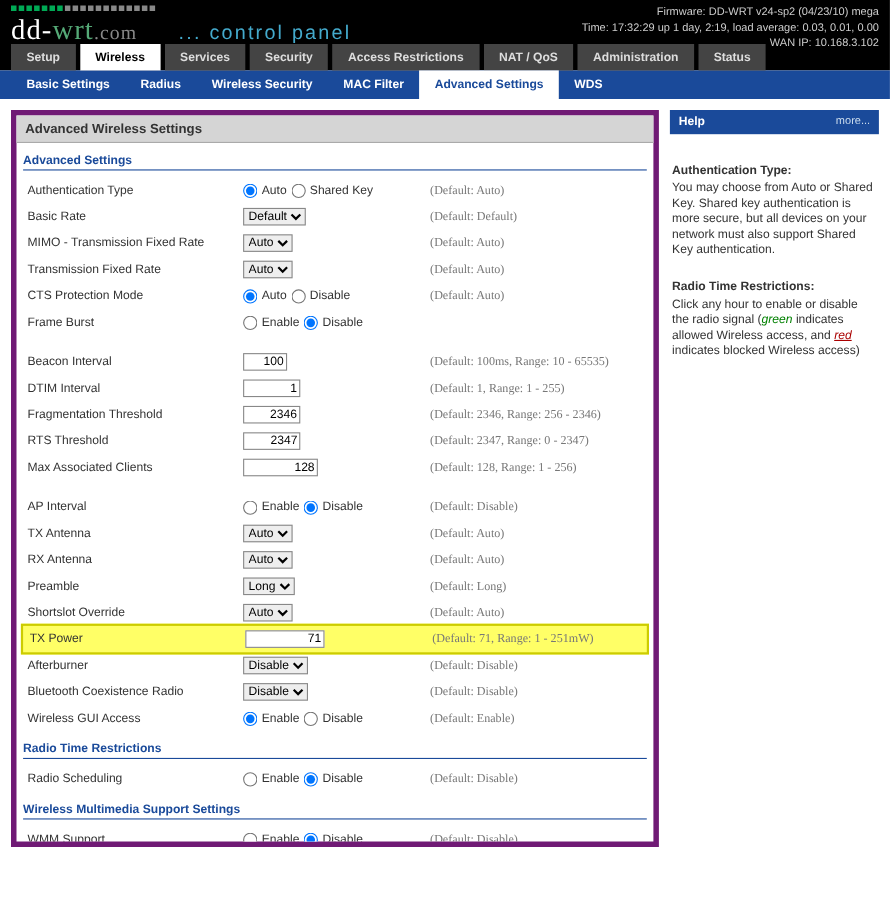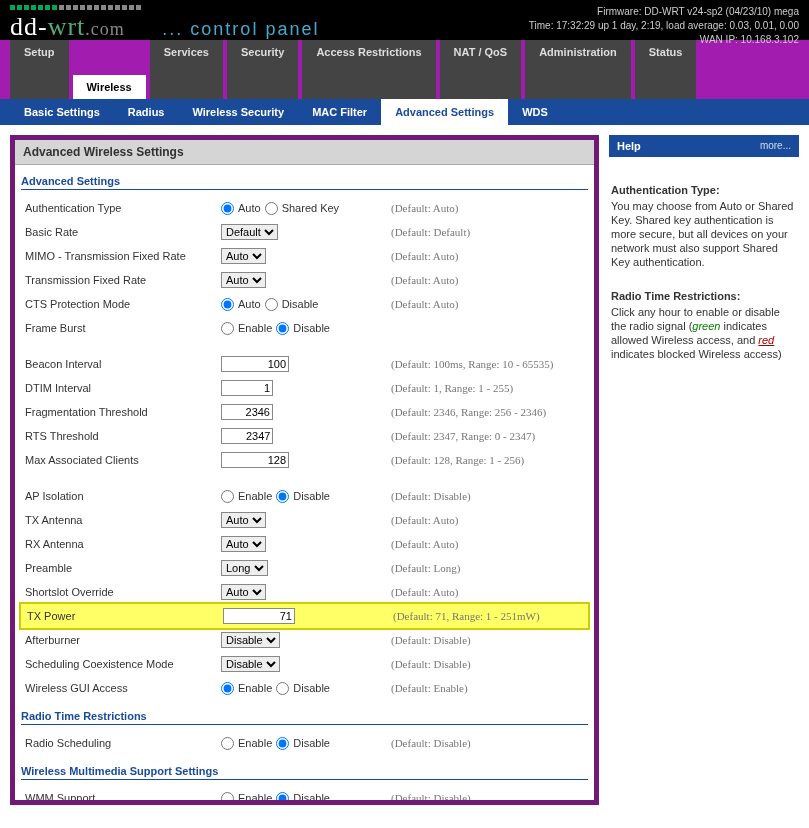--- a/index.html
+++ b/index.html
@@ -9,23 +9,23 @@
 .header { background: #000; color: #fff; padding: 5px 10px 0 10px; position: relative; height: 40px; }
 .header-bars { display: flex; gap: 2px; margin-bottom: 2px; }
 .header-bars span { width: 5px; height: 5px; background: #0a5; display: inline-block; }
 .header-bars span.g { background: #888; }
 .logo { font-family: Georgia, serif; font-size: 26px; letter-spacing: 1px; color: #fff; }
 .logo .accent { color: #5a7; }
 .control-panel { color: #4ac; font-size: 18px; letter-spacing: 2px; margin-left: 30px; }
 .header-right { position: absolute; right: 10px; top: 5px; text-align: right; font-size: 10px; line-height: 14px; color: #ccc; }
 
 
-.main-tabs { background: #a21caf; display: flex; gap: 4px; padding: 0 10px; }
+.main-tabs { background: #000000; display: flex; gap: 4px; padding: 0 10px; }
 .main-tabs .tab { background: #444; color: #ddd; padding: 6px 14px; font-size: 11px; cursor: pointer; font-weight: bold; }
-.main-tabs .tab.active { background: #fff; color: #000; margin-top: 35px; }
+.main-tabs .tab.active { background: #fff; color: #000; }
 
 
 .sub-tabs { background: #1a4a9a; display: flex; padding: 0 10px; }
 .sub-tabs .subtab { color: #fff; padding: 7px 14px; font-size: 11px; font-weight: bold; cursor: pointer; }
 .sub-tabs .subtab.active { background: #fff; color: #1a4a9a; }
 
 
 .content { display: flex; padding: 10px; gap: 10px; align-items: flex-start; }
 .main { flex: 1; border: 5px solid #701a75; }
 .side { width: 190px; }
@@ -182,21 +182,21 @@
                 <input type="radio" checked="" style="">
                 <span>Disable</span>
               </label>
             </div>
             <div class="setting-default"></div>
           </div>
           <div class="spacer-row"></div>
           <div class="setting">
             <div class="setting-label">Beacon Interval</div>
             <div class="setting-control">
-              <input type="text" value="100" style="width: 68px;">
+              <input type="text" value="100" style="width: 40px;">
             </div>
             <div class="setting-default">(Default: 100ms, Range: 10 - 65535)</div>
           </div>
           <div class="setting">
             <div class="setting-label">DTIM Interval</div>
             <div class="setting-control">
               <input type="text" value="1" style="width: 52px;">
             </div>
             <div class="setting-default">(Default: 1, Range: 1 - 255)</div>
           </div>
@@ -216,21 +216,21 @@
           </div>
           <div class="setting">
             <div class="setting-label">Max Associated Clients</div>
             <div class="setting-control">
               <input type="text" value="128" style="width: 68px;">
             </div>
             <div class="setting-default">(Default: 128, Range: 1 - 256)</div>
           </div>
           <div class="spacer-row"></div>
           <div class="setting">
-            <div class="setting-label">AP Isolation</div>
+            <div class="setting-label">AP Interval</div>
             <div class="setting-control">
               <label>
                 <input type="radio" style="">
                 <span>Enable</span>
               </label>
               <label>
                 <input type="radio" checked="" style="">
                 <span>Disable</span>
               </label>
             </div>
@@ -272,21 +272,21 @@
             <div class="setting-default">(Default: 71, Range: 1 - 251mW)</div>
           </div>
           <div class="setting">
             <div class="setting-label">Afterburner</div>
             <div class="setting-control">
               <select><option>Disable</option></select>
             </div>
             <div class="setting-default">(Default: Disable)</div>
           </div>
           <div class="setting">
-            <div class="setting-label">Scheduling Coexistence Mode</div>
+            <div class="setting-label">Bluetooth Coexistence Radio</div>
             <div class="setting-control">
               <select><option>Disable</option></select>
             </div>
             <div class="setting-default">(Default: Disable)</div>
           </div>
           <div class="setting">
             <div class="setting-label">Wireless GUI Access</div>
             <div class="setting-control">
               <label>
                 <input type="radio" checked="" style="">

